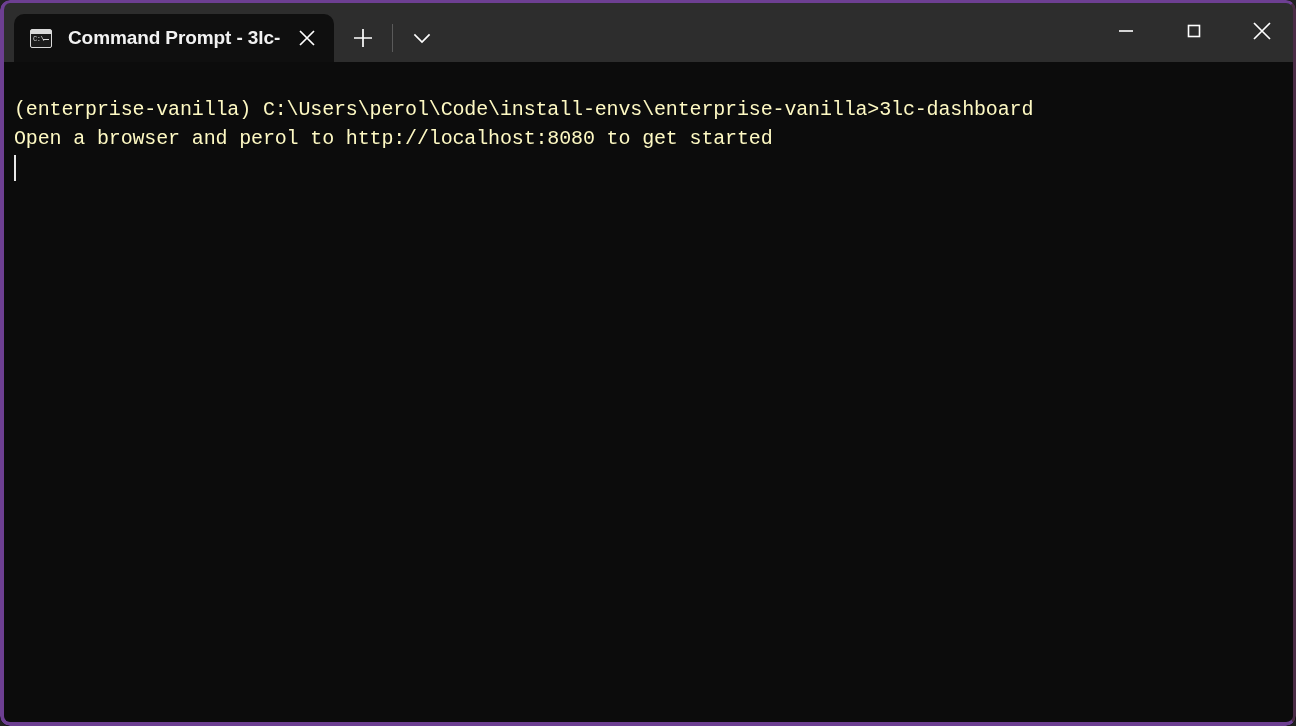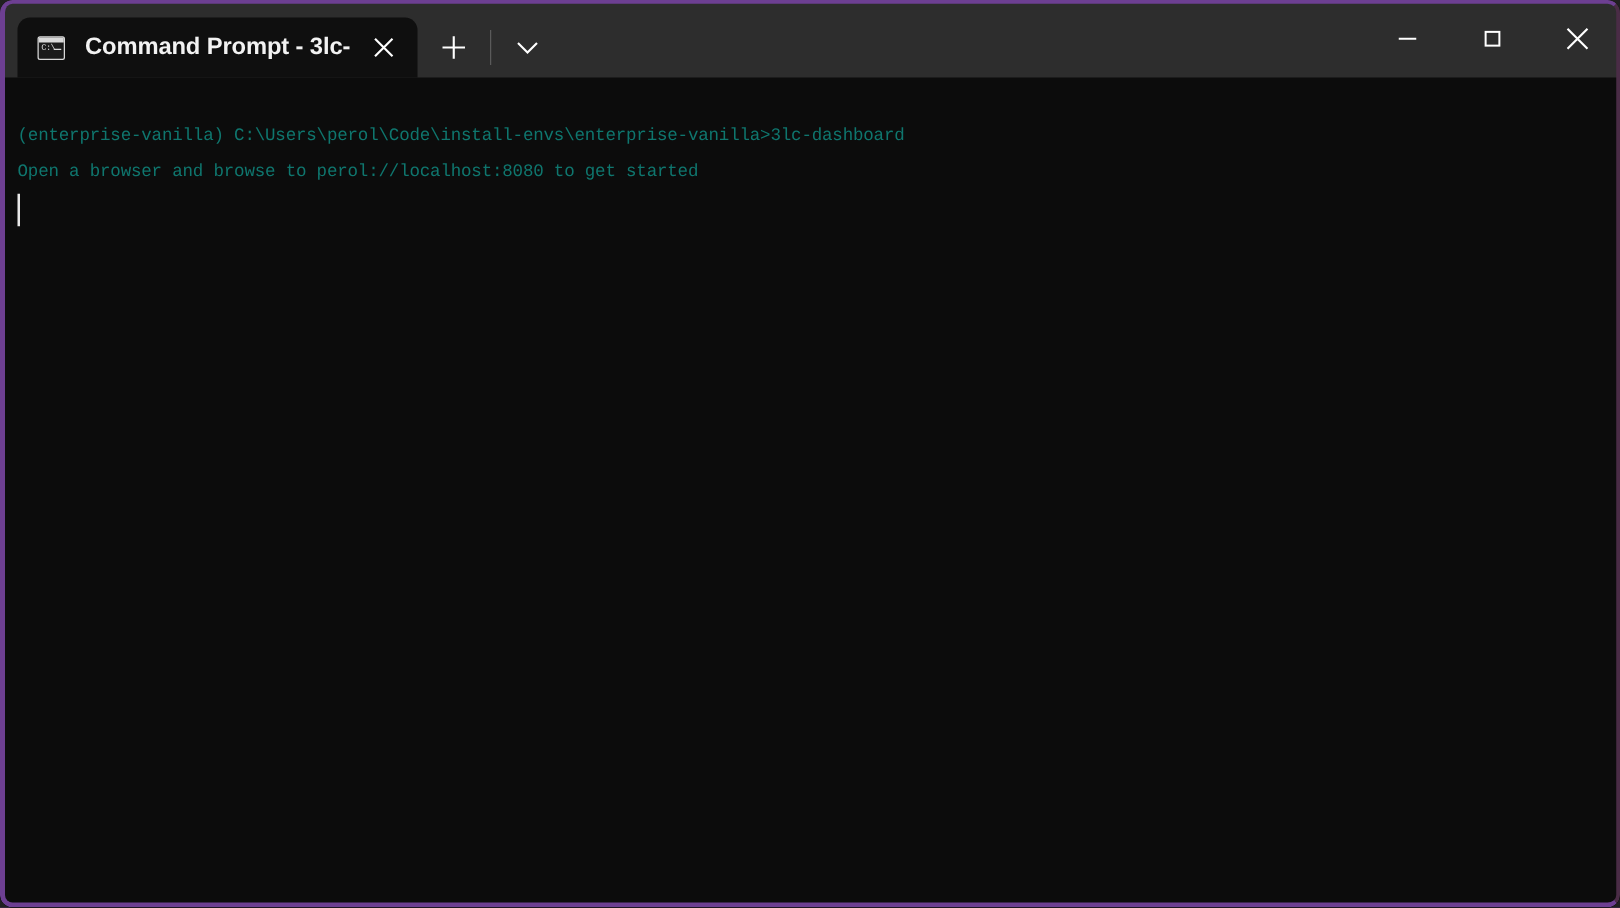--- a/index.html
+++ b/index.html
@@ -173,23 +173,23 @@
   .terminal {
     position: relative;
     flex: 1 1 auto;
     background: #0c0c0c;
     padding: 33px 0 0 14px;
     box-sizing: border-box;
     overflow: hidden;
   }
   .term-line {
     font-family: "Liberation Mono", "DejaVu Sans Mono", monospace;
-    font-size: 14px;
+    font-size: 20px;
     line-height: 29px;
-    color: #0f766e;
+    color: #fef9c3;
     white-space: pre;
     letter-spacing: -0.15px;
   }
   .cursor {
     width: 2px;
     height: 26px;
     background: #e8e8e8;
     margin-top: 2px;
   }
 </style>
@@ -244,18 +244,18 @@
       <span class="caption-btn">
         <svg class="glyph" width="26" height="26" viewBox="0 0 26 26" aria-hidden="true">
           <path d="M5 5 L21 21 M21 5 L5 21" stroke="#ffffff" stroke-width="1.7" fill="none"></path>
         </svg>
       </span>
     </div>
   </div>
 
   <div class="terminal">
     <div class="term-line">(enterprise-vanilla) C:\Users\perol\Code\install-envs\enterprise-vanilla&gt;3lc-dashboard</div>
-    <div class="term-line">Open a browser and browse to perol://localhost:8080 to get started</div>
+    <div class="term-line">Open a browser and perol to http://localhost:8080 to get started</div>
     <div class="cursor"></div>
   </div>
 
   <div class="window-border"></div>
 </div>
 
 </body></html>

